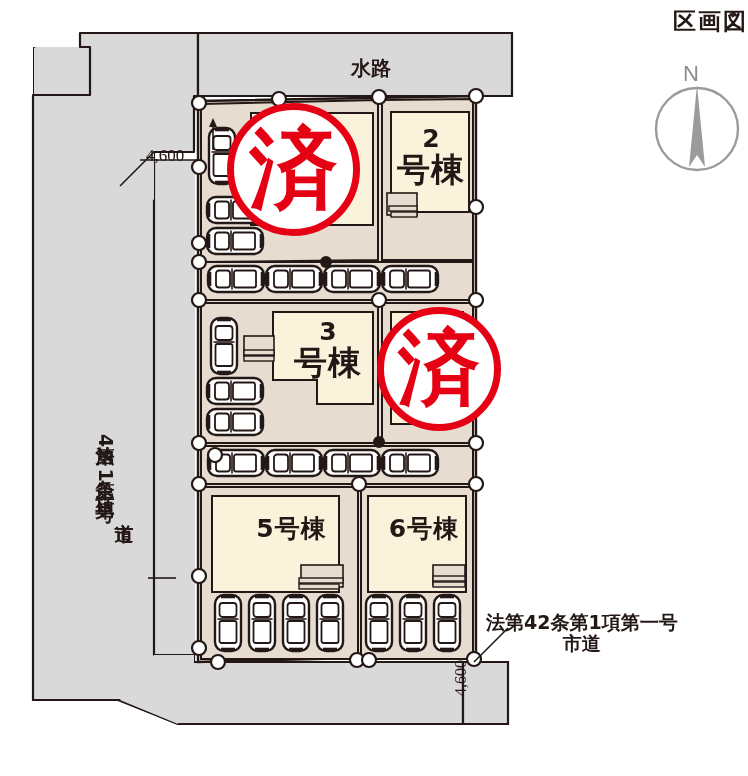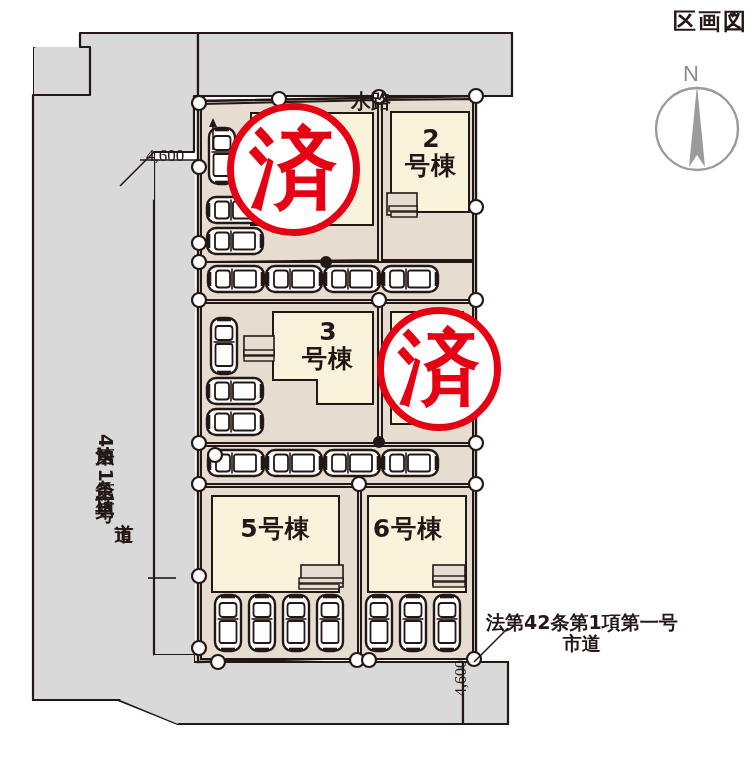--- a/index.html
+++ b/index.html
@@ -27,21 +27,20 @@
     position:absolute;left:38px;top:-2px;
     font-family:"Liberation Sans","DejaVu Sans",sans-serif;
     font-size:22px;color:#8d8d8d;
   }
 
   
   .lbl{position:absolute;color:#231815;white-space:nowrap;}
   .lbl-suiro{
     left:343px;top:55px;font-size:20px;font-weight:bold;
     font-family:Liberation Serif, serif;
-    margin-top:33px;
   }
   .lbl-dim-top{
     left:138px;top:146px;font-size:17px;
     font-family:"Liberation Serif","DejaVu Serif",serif;
   }
   .lbl-dim-bottom{
     left:444px;top:660px;font-size:16px;
     font-family:"Liberation Serif","DejaVu Serif",serif;
     writing-mode:vertical-rl;text-orientation:sideways;
     transform:rotate(180deg);transform-origin:center;
@@ -65,22 +64,22 @@
     line-height:1.12;
   }
 
   
   .bnum{
     position:absolute;text-align:center;color:#231815;
     font-family:"DejaVu Sans","Liberation Sans",sans-serif;
     font-weight:bold;
   }
   .bnum .row1{font-size:25px;line-height:1.08;}
-  .bnum .row2{font-size:25px;line-height:1.08;letter-spacing:1px;text-align:center;}
-  .bnum.inline{font-size:25px;letter-spacing:1px;}
+  .bnum .row2{font-size:33px;line-height:1.08;letter-spacing:1px;text-align:center;}
+  .bnum.inline{font-size:25px;letter-spacing:1px;margin-left:16px;}
 
   
   .stamp{
     position:absolute;border-radius:50%;
     background:#ffffff;border:7px solid #e60013;
     display:flex;align-items:center;justify-content:center;
     color:#e60013;font-weight:bold;
     font-family:"DejaVu Sans","Liberation Sans",sans-serif;
     box-sizing:border-box;
   }

